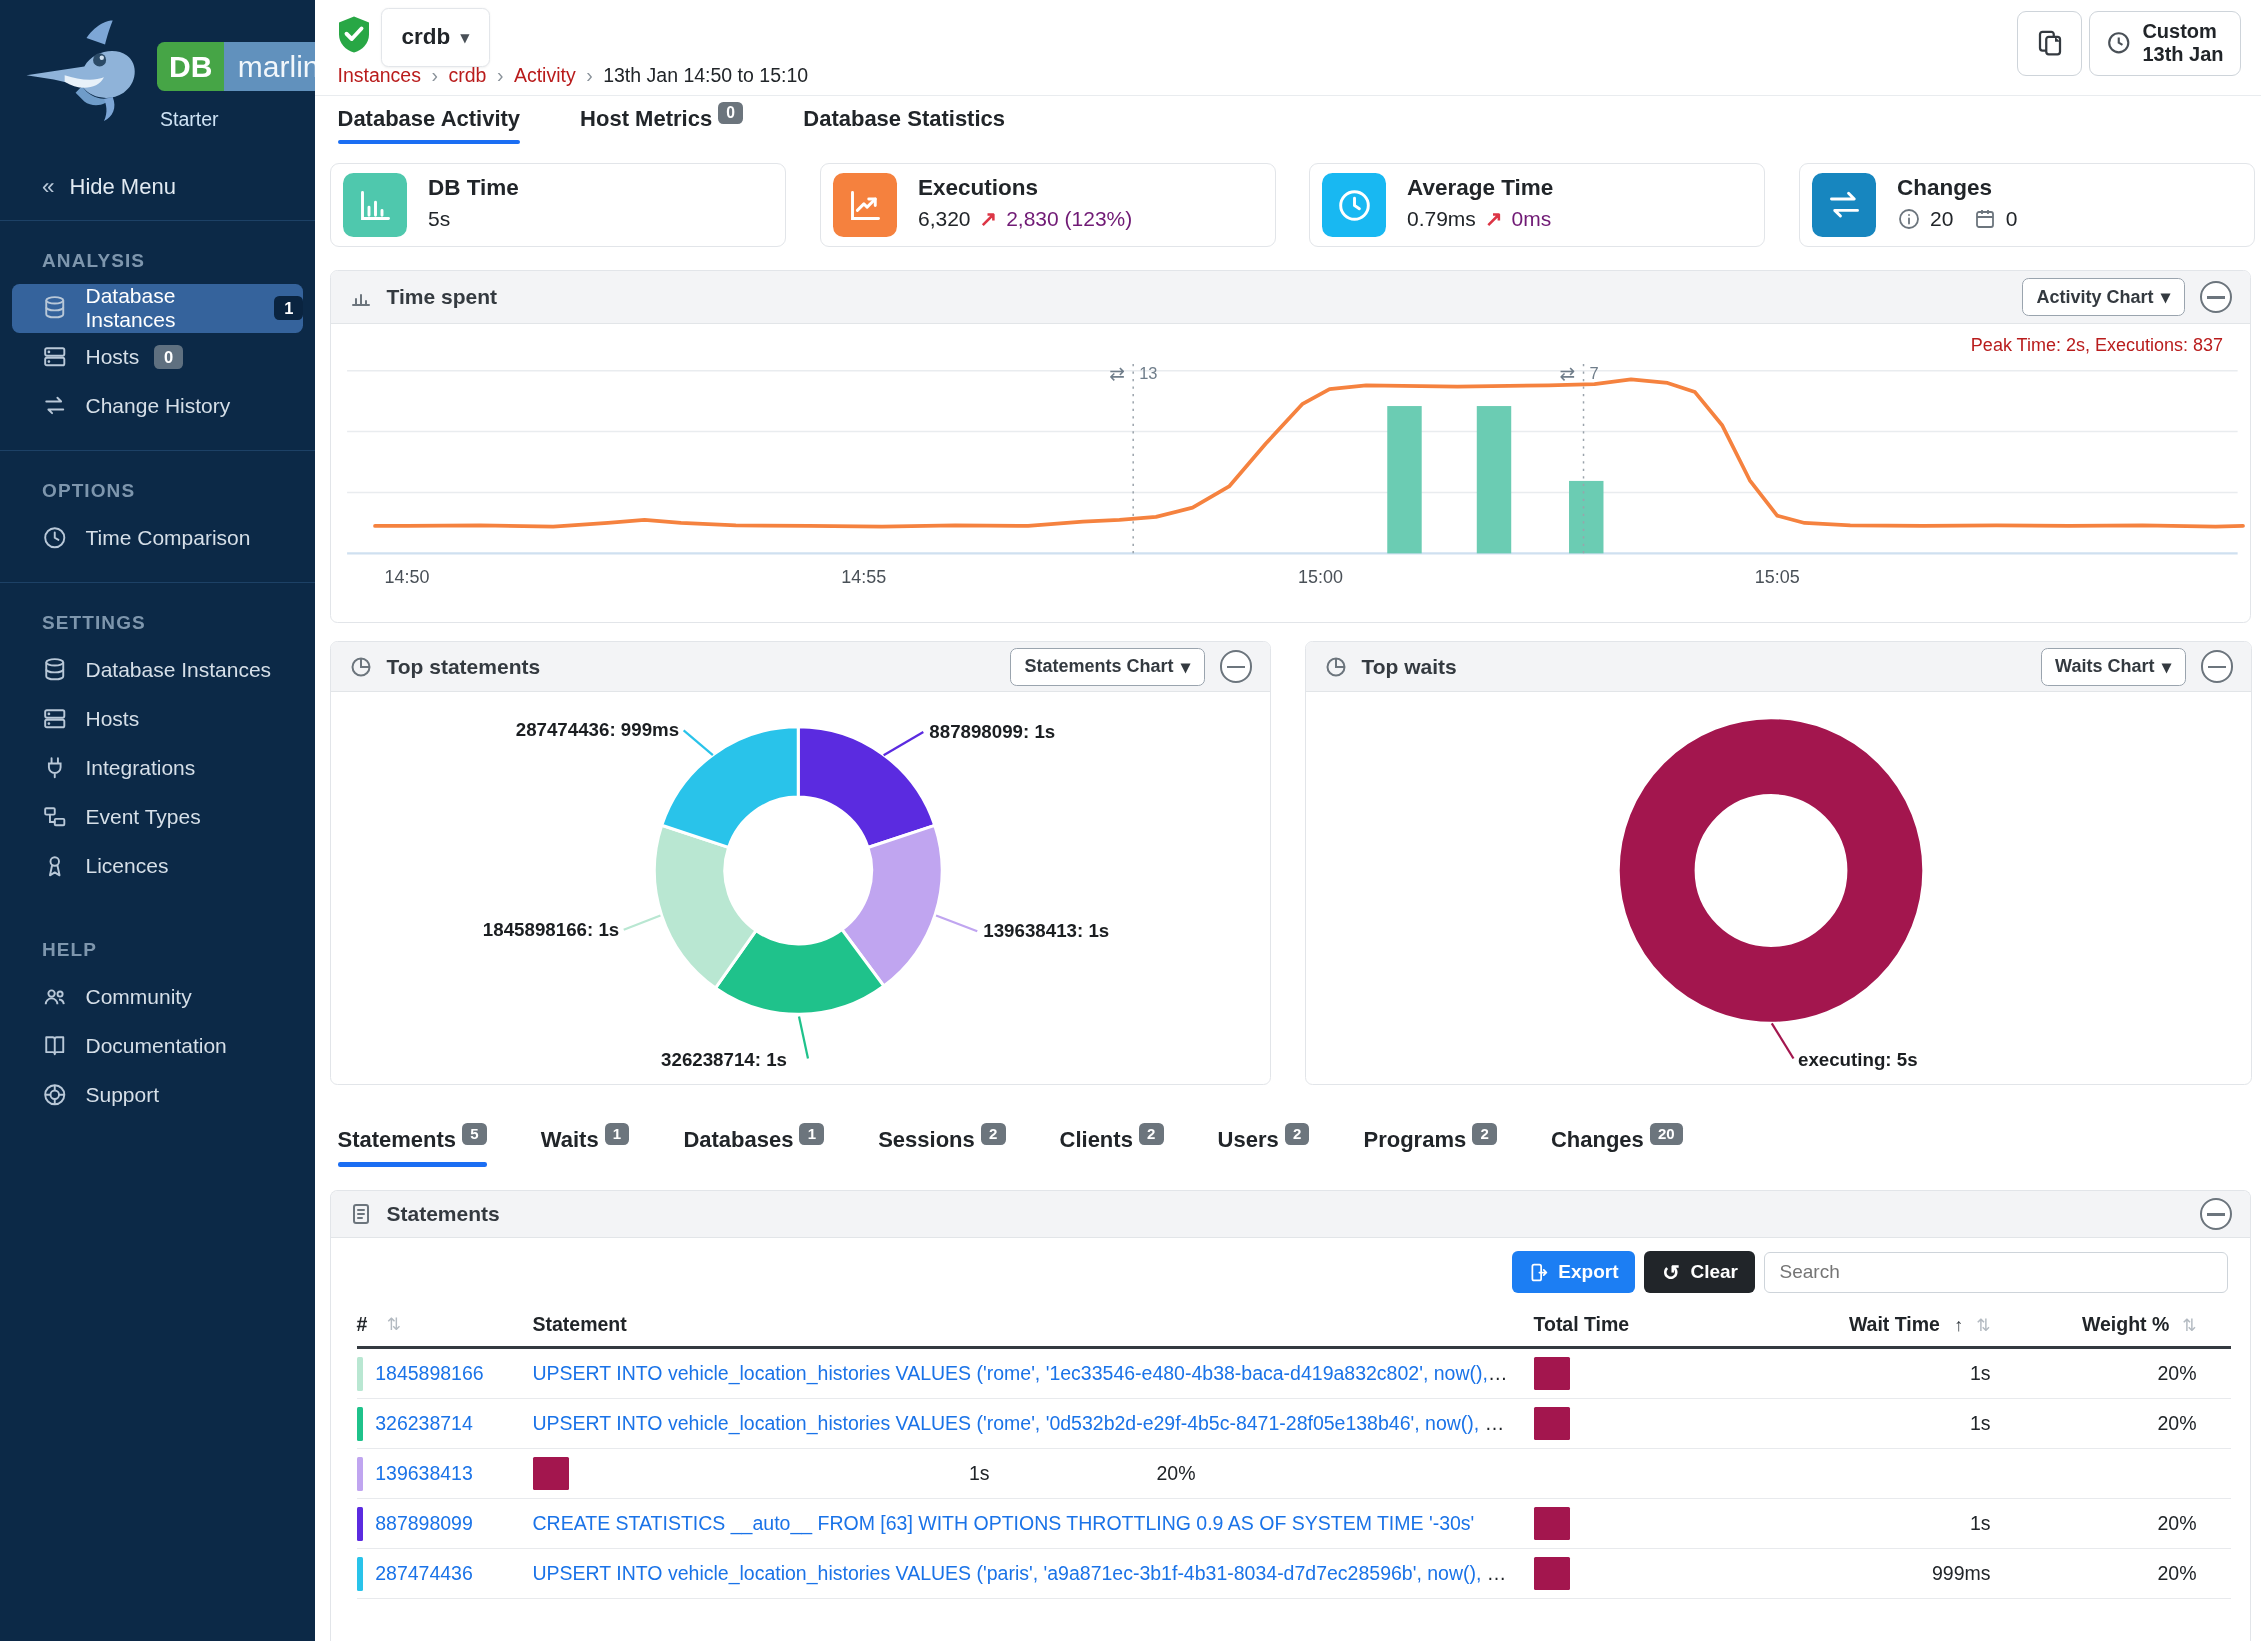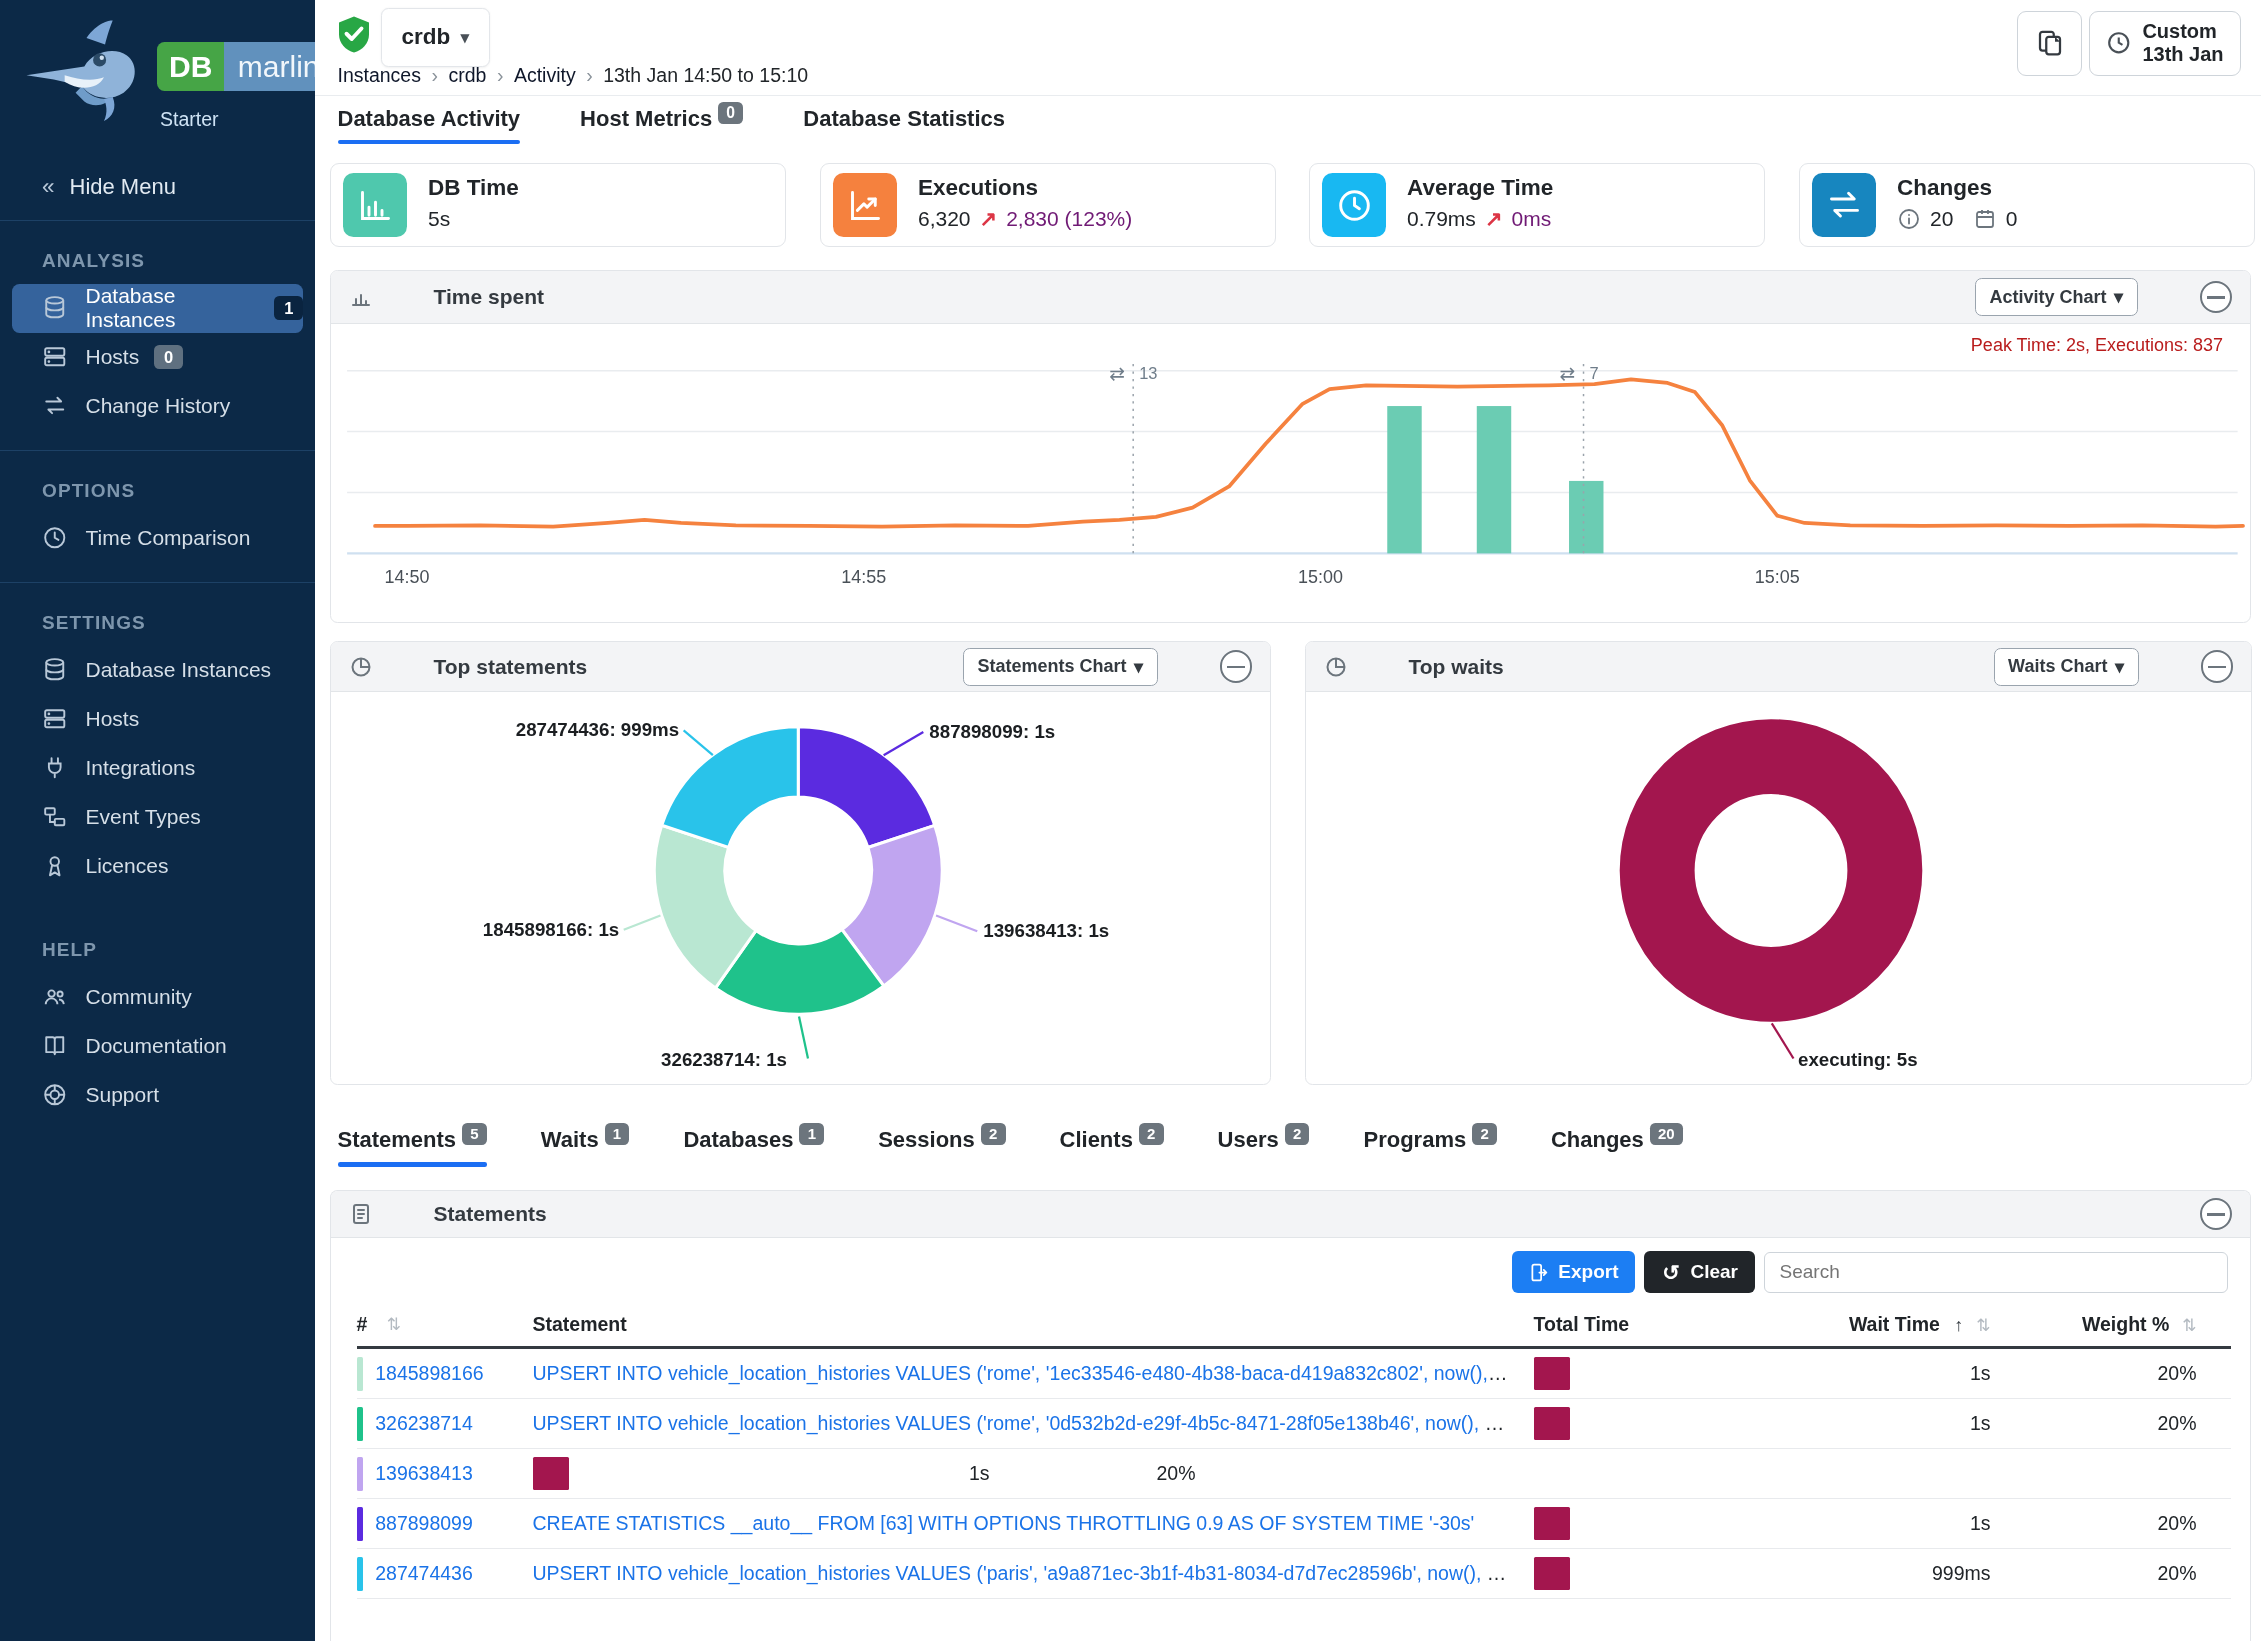--- a/index.html
+++ b/index.html
@@ -27,21 +27,21 @@
   .ni-badge.dark{background:#0a2440;color:#fff;}
   .ni-badge.gray{background:#5f7080;color:#fff;}
   
   .main{position:absolute;left:315px;top:0;width:1946px;height:1642px;background:#fff;}
   .topbar{position:absolute;left:0;top:0;width:1946px;height:95px;border-bottom:1.5px solid #e9ecef;background:#fff;}
   .shield{position:absolute;left:21px;top:15px;width:36px;height:39px;}
   .instance-btn{position:absolute;left:66px;top:7.5px;height:57px;padding:0 19.5px;background:#fff;border:1.5px solid #e3e6ea;
       border-radius:7.5px;box-shadow:0 0.7px 2.2px rgba(0,0,0,.06);display:flex;align-items:center;gap:10.5px;
       font-size:22.5px;font-weight:bold;cursor:pointer;}
   .crumbs{position:absolute;left:22.5px;top:64px;font-size:19.5px;display:flex;gap:10.5px;align-items:center;}
-  .crumbs a{color:#0f172a;text-decoration:none;cursor:pointer;}
+  .crumbs a{color:#b91c1c;text-decoration:none;cursor:pointer;}
   .crumb-sep{color:#8a929a;}
   .icon-btn{position:absolute;top:10.5px;height:63px;background:#fff;border:1.5px solid #ced4da;border-radius:9px;
       display:flex;align-items:center;justify-content:center;cursor:pointer;}
   .copy-btn{left:1702px;width:63px;}
   .time-btn{left:1774px;width:150px;gap:10.5px;font-size:20px;font-weight:bold;line-height:1.15;}
   
   .tabs{position:absolute;left:22.5px;top:106px;display:flex;gap:60px;font-size:22px;font-weight:bold;color:#212529;}
   .tab{position:relative;padding-bottom:12px;cursor:pointer;}
   .tab.active:after{content:"";position:absolute;left:0;right:0;bottom:0;height:4.5px;background:#1b6ef3;border-radius:2.2px;}
   .tab-badge{position:relative;top:-7.5px;margin-left:6px;background:#6c757d;color:#fff;font-size:15.7px;
@@ -53,21 +53,21 @@
       align-items:center;justify-content:center;color:#fff;}
   .card-icon svg{width:39px;height:39px;}
   .card-title{position:absolute;left:97px;top:10.5px;font-size:22.5px;font-weight:bold;}
   .card-value{position:absolute;left:97px;top:43px;font-size:21px;display:flex;align-items:center;gap:9px;}
   .trend-arrow{color:#dc3545;font-weight:bold;font-size:21px;}
   .trend-text{color:#701a75;}
   .chg-ic{width:24px;height:24px;color:#6c757d;}
   .chg-ic svg{width:24px;height:24px;display:block;}
   
   .panel{position:absolute;background:#fff;border:1.5px solid #e2e5e9;border-radius:7.5px;overflow:hidden;}
-  .panel-head{height:52px;background:#f3f4f6;border-bottom:1.5px solid #e2e5e8;display:flex;align-items:center;padding:0 18px;gap:47px;}
+  .panel-head{height:52px;background:#f3f4f6;border-bottom:1.5px solid #e2e5e8;display:flex;align-items:center;padding:0 18px;}
   .ph-icon{width:24px;height:24px;color:#6c757d;margin-right:13.5px;}
   .ph-icon svg{width:24px;height:24px;display:block;}
   .ph-title{font-size:21px;font-weight:600;color:#343a40;flex:0 0 auto;}
   .ph-spacer{flex:1;}
   .chart-select{height:36px;padding:0 13.5px;background:#fff;border:1.5px solid #9aa4ae;border-radius:6.7px;
       font-size:18px;font-weight:600;color:#343a40;display:flex;align-items:center;gap:7.5px;cursor:pointer;}
   .collapse-btn{width:28.5px;height:28.5px;border:2.2px solid #6c757d;border-radius:50%;margin-left:15px;position:relative;cursor:pointer;background:#fff;}
   .collapse-btn:after{content:"";position:absolute;left:5.2px;right:5.2px;top:50%;height:2.2px;margin-top:-0.7px;background:#6c757d;}
   .time-panel{left:15px;top:270px;width:1919px;height:351px;}
   .peak-note{position:absolute;right:27px;top:64px;font-size:18px;color:#b91c1c;}

